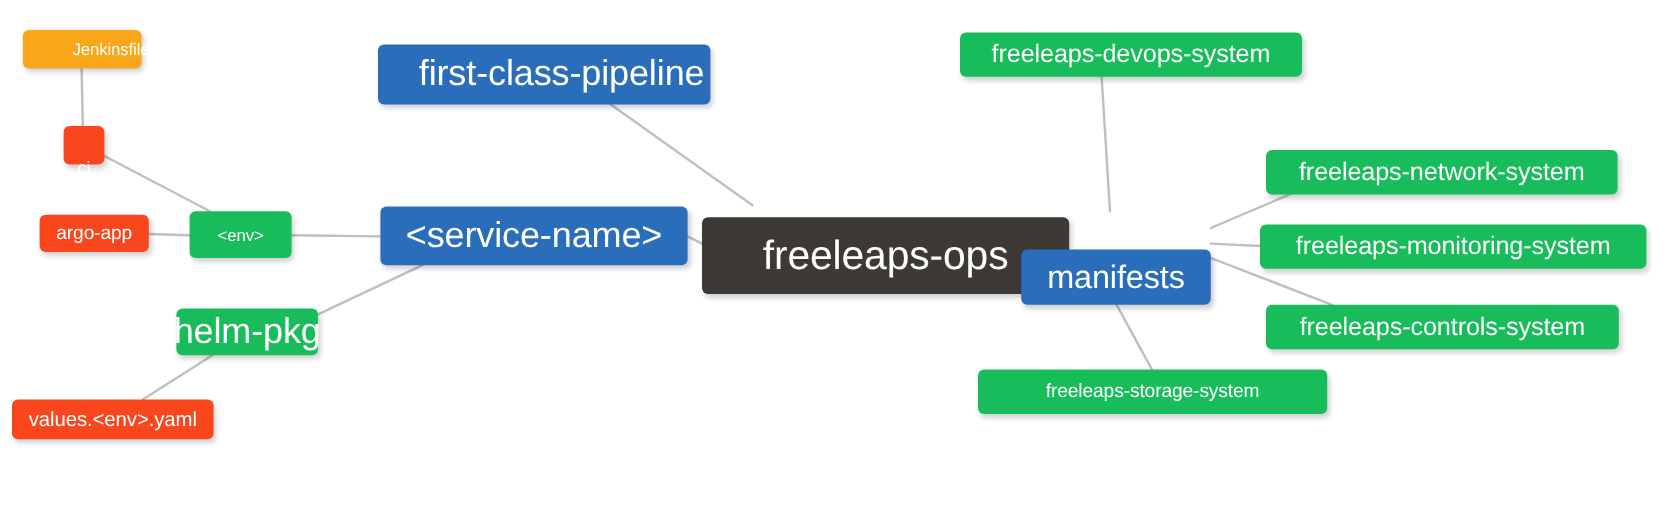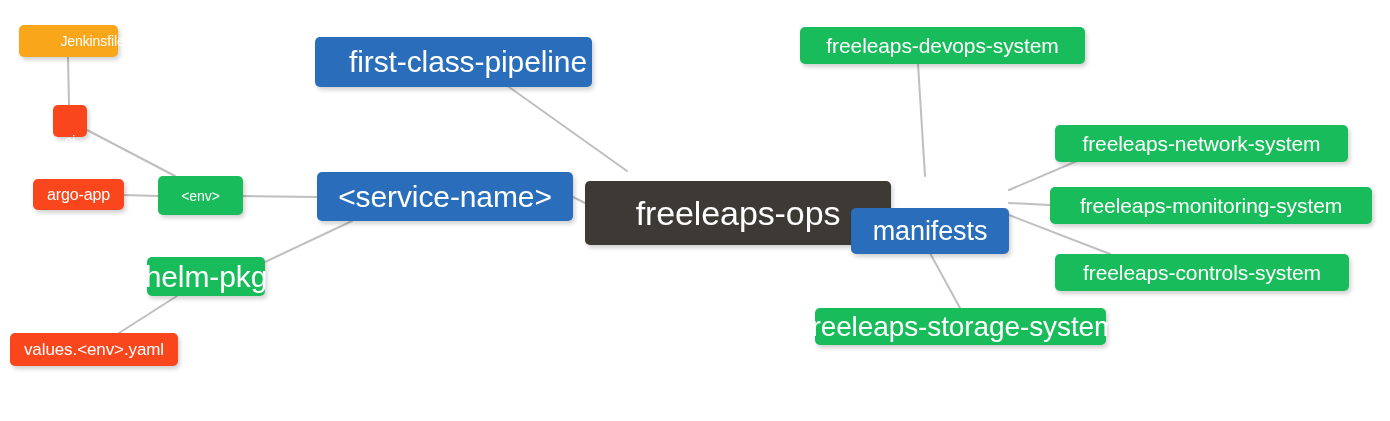--- a/index.html
+++ b/index.html
@@ -109,16 +109,16 @@
       <div class="node c-green" style="left: 1055px; top: 113px; width: 293px; height: 37px; margin-top: 12px;">
         <span class="node-label" style="font-size: 21px;">freeleaps-network-system</span>
       </div>
       <div class="node c-green" style="left: 1050px; top: 187px; width: 322px; height: 37px;">
         <span class="node-label" style="font-size: 21px;">freeleaps-monitoring-system</span>
       </div>
       <div class="node c-green" style="left: 1055px; top: 254px; width: 294px; height: 37px;">
         <span class="node-label" style="font-size: 21px;">freeleaps-controls-system</span>
       </div>
       <div class="node c-green" style="left: 815px; top: 308px; width: 291px; height: 37px;">
-        <span class="node-label" style="font-size: 28px;">freeleaps-storage-system</span>
+        <span class="node-label" style="font-size: 16px;">freeleaps-storage-system</span>
       </div>
     </div>
 </div>
 
 </body></html>

